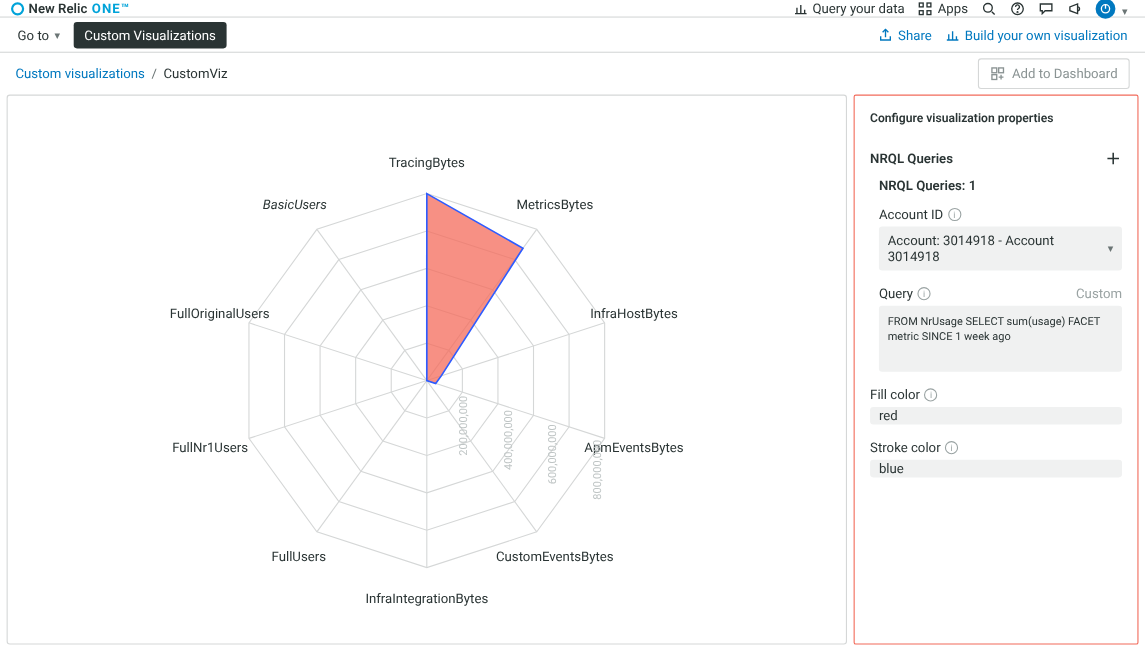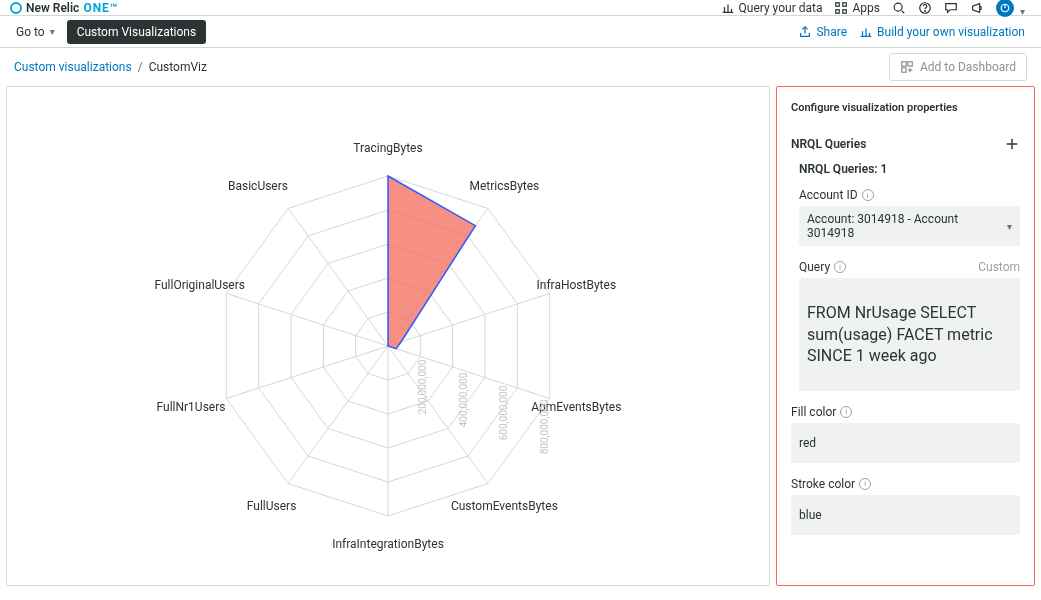--- a/index.html
+++ b/index.html
@@ -50,23 +50,23 @@
 .config h2{margin:0 0 22px;font-size:11px;font-weight:600}
 .sec-head{display:flex;align-items:center;justify-content:space-between;font-weight:600;margin-bottom:10px}
 .plus{width:16px;height:16px;display:flex;align-items:center;justify-content:center;cursor:pointer;color:#2a3434}
 .count{font-weight:600;margin:0 0 12px;padding-left:8px}
 .field{margin-bottom:14px;padding-left:8px}
 .field-label{display:flex;align-items:center;gap:4px;margin-bottom:4px}
 .info-dot{width:12px;height:12px;border-radius:50%;border:1px solid #9aa3a3;display:inline-flex;align-items:center;justify-content:center;font-size:8px;color:#9aa3a3}
 .select{background:var(--input-bg);border-radius:3px;padding:6px 8px;display:flex;align-items:center;justify-content:space-between;cursor:pointer}
 .query-head{display:flex;justify-content:space-between;align-items:center;margin-bottom:4px}
 .query-head .update{color:#9aa3a3}
-.textarea{background:var(--input-bg);border-radius:3px;padding:24px 8px;min-height:60px;font-size:16px;line-height:1.35;color:#2a3434;white-space:normal}
+.textarea{background:var(--input-bg);border-radius:3px;padding:8px 8px;min-height:60px;font-size:10px;line-height:1.35;color:#2a3434;white-space:normal}
 .field2{margin-bottom:14px}
-.textinput{background:var(--input-bg);border-radius:3px;padding:13px 8px}
+.textinput{background:var(--input-bg);border-radius:3px;padding:1px 8px}
 </style>
 </head>
 <body>
 
 <div class="topbar">
   <div class="brand">
     <span class="brand-mark"></span>
     <span>New Relic</span>
     <span class="one">ONE™</span>
   </div>
@@ -207,21 +207,21 @@
         </svg>
         <div class="lbl" style="left: 320px; top: 42px;">TracingBytes</div>
         <div class="lbl" style="left: 436.381px; top: 79.8146px;">MetricsBytes</div>
         <div class="lbl" style="left: 508.309px; top: 178.815px;">InfraHostBytes</div>
         <div class="lbl" style="left: 508.309px; top: 301.185px;">ApmEventsBytes</div>
         <div class="lbl" style="left: 436.381px; top: 400.185px;">CustomEventsBytes</div>
         <div class="lbl" style="left: 320px; top: 438px;">InfraIntegrationBytes</div>
         <div class="lbl" style="left: 203.619px; top: 400.185px;">FullUsers</div>
         <div class="lbl" style="left: 123px; top: 301.185px;">FullNr1Users</div>
         <div class="lbl" style="left: 131.691px; top: 178.815px;">FullOriginalUsers</div>
-        <div class="lbl" style="left: 190px; top: 79.8146px;">BasicUsers</div>
+        <div class="lbl" style="left: 200px; top: 79.8146px; font-style: italic;">BasicUsers</div>
         <div class="tick" style="left: 354.42px; top: 281.133px;">200,000,000</div>
         <div class="tick" style="left: 394.84px; top: 294.266px;">400,000,000</div>
         <div class="tick" style="left: 435.26px; top: 307.4px;">600,000,000</div>
         <div class="tick" style="left: 475.68px; top: 320.533px;">800,000,000</div>
       </div>
   </div>
 
   <div class="config">
     <h2>Configure visualization properties</h2>
 

